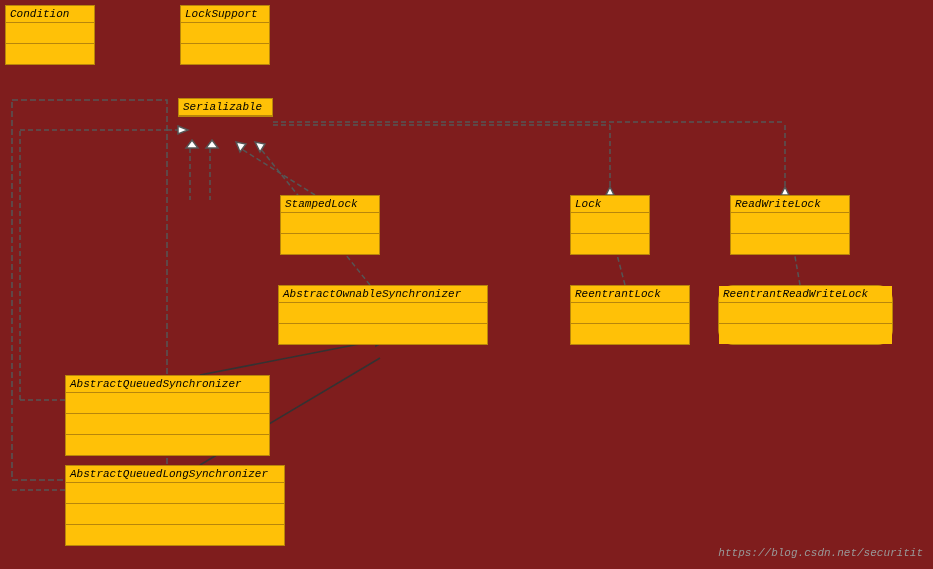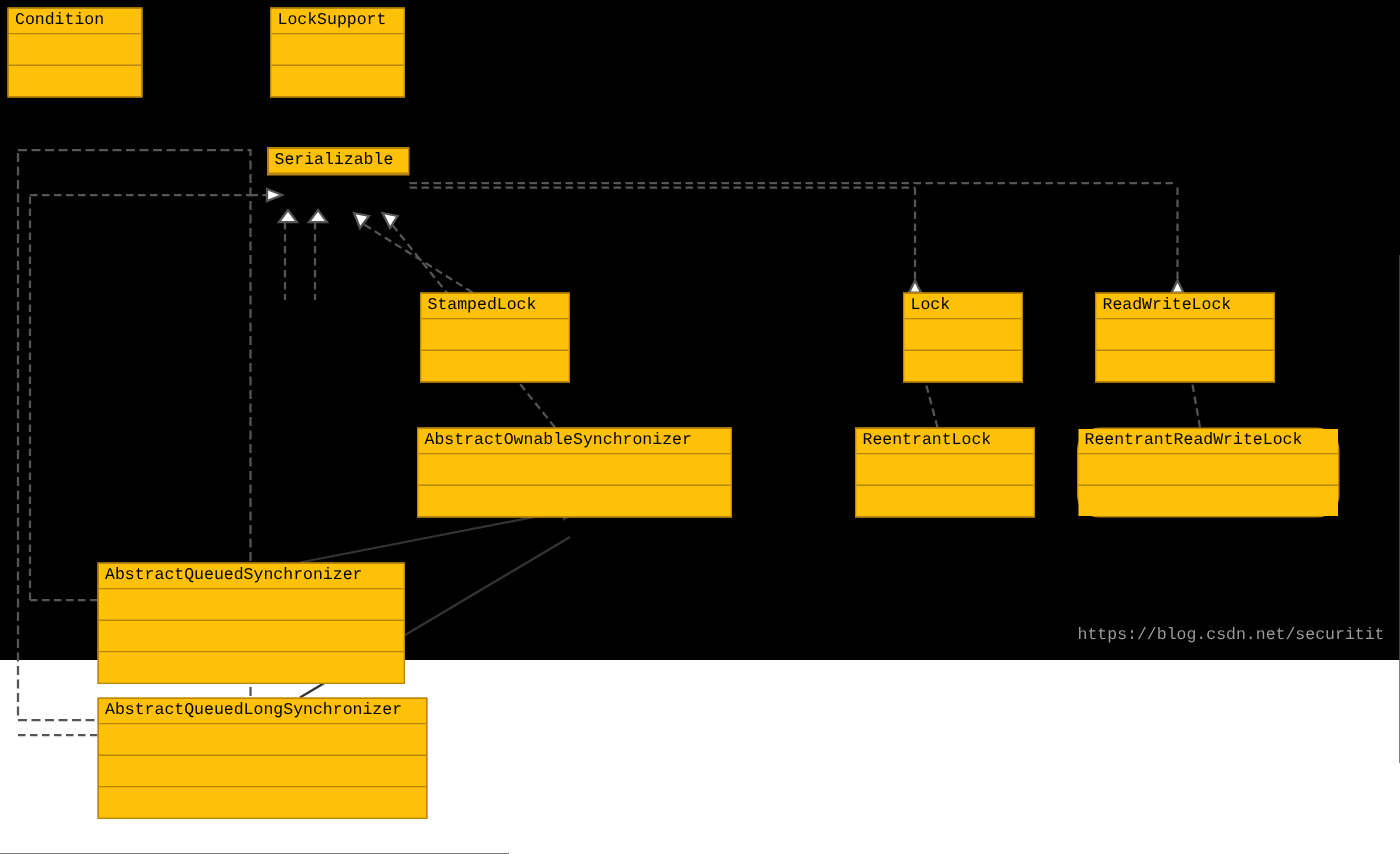--- a/index.html
+++ b/index.html
@@ -8,22 +8,23 @@
       font-family: 'Courier New', monospace;
       font-size: 12px;
       width: 933px;
       height: 569px;
       overflow: hidden;
       position: relative;
     }
     .diagram-container {
       position: relative;
       width: 933px;
-      height: 440px;
-      background: #000000;
+      height: 569px;
+      background: #7f1d1d;
+      font-style: italic;
     }
     .uml-box {
       position: absolute;
       border: 1.5px solid #b8860b;
       background: #ffa500;
       display: flex;
       flex-direction: column;
     }
     .uml-box-header {
       background: #ffc107;
@@ -122,21 +123,21 @@
   <div class="uml-box" style="left:178px; top:98px; width:95px;">
     <div class="uml-box-header">Serializable</div>
   </div>
 
   <div class="uml-box" style="left:280px; top:195px; width:100px;">
     <div class="uml-box-header">StampedLock</div>
     <div class="uml-box-section">&nbsp;</div>
     <div class="uml-box-section">&nbsp;</div>
   </div>
 
-  <div class="uml-box" style="left:570px; top:195px; width:80px;margin-left:32px;">
+  <div class="uml-box" style="left:570px; top:195px; width:80px;">
     <div class="uml-box-header">Lock</div>
     <div class="uml-box-section">&nbsp;</div>
     <div class="uml-box-section">&nbsp;</div>
   </div>
 
   <div class="uml-box" style="left:278px; top:285px; width:210px;">
     <div class="uml-box-header">AbstractOwnableSynchronizer</div>
     <div class="uml-box-section">&nbsp;</div>
     <div class="uml-box-section">&nbsp;</div>
   </div>

